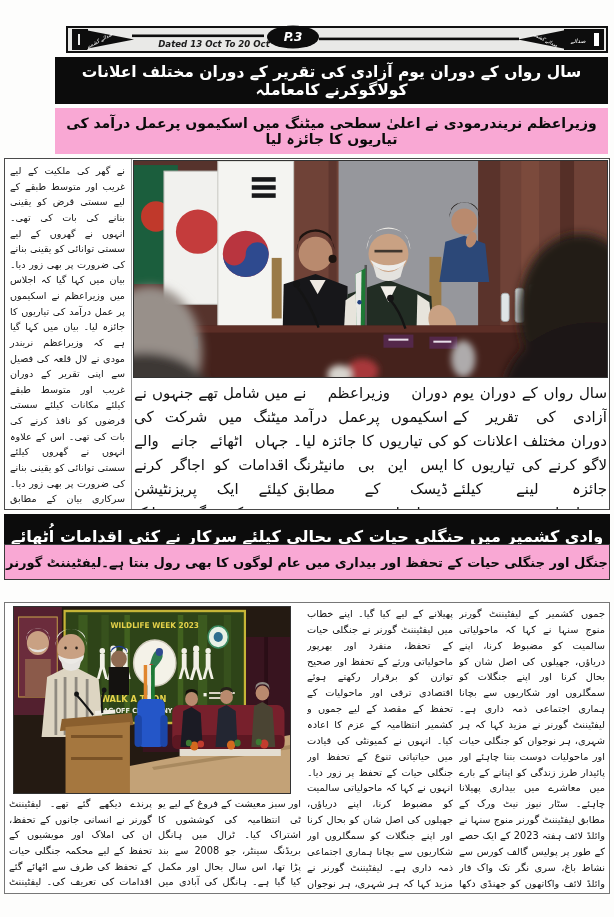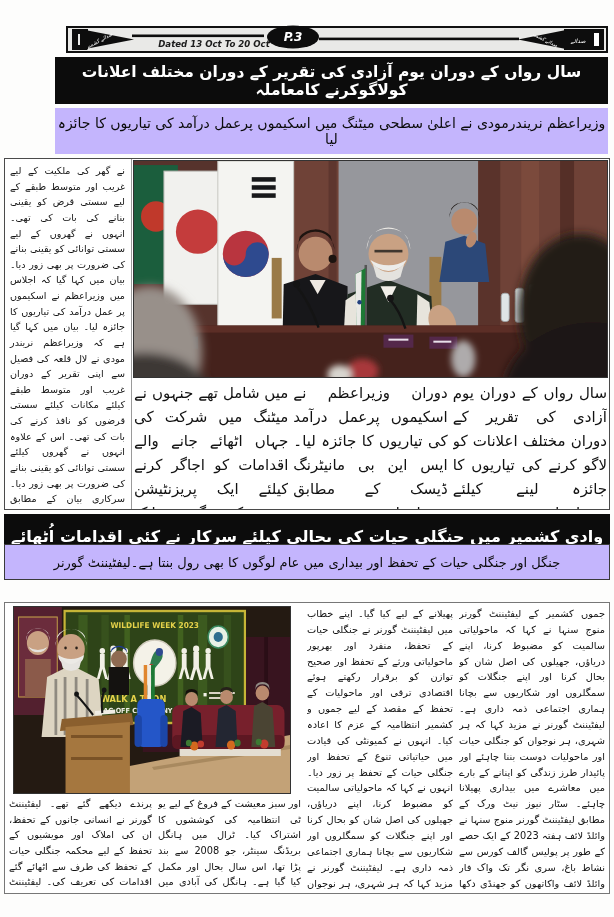--- a/index.html
+++ b/index.html
@@ -6,22 +6,22 @@
   .page{position:relative;width:614px;height:917px;background:#fdfdfc;overflow:hidden;
         font-family:"DejaVu Sans",sans-serif;color:#111;}
   
   .masthead{position:absolute;left:66px;top:24px;width:542px;height:30px;font-style:italic;}
   .masthead svg{display:block;width:100%;height:100%;}
   
   .hbar{position:absolute;background:#0c0c0c;color:#fff;display:flex;align-items:center;
         justify-content:center;direction:rtl;text-align:center;}
   .hbar1{left:55px;top:57px;width:553px;height:47px;font-size:15.5px;font-weight:bold;letter-spacing:0;}
   .hbar2{left:4px;top:514px;width:606px;height:44px;font-size:16px;font-weight:bold;align-items:center;}
-  .subhead{position:absolute;background:#c4b5fd;color:#0b0b0b;display:flex;align-items:center;
-        justify-content:center;direction:rtl;text-align:center;font-weight:normal;}
+  .subhead{position:absolute;background:#f9a8d4;color:#0b0b0b;display:flex;align-items:center;
+        justify-content:center;direction:rtl;text-align:center;font-weight:bold;}
   .sub1{left:55px;top:108px;width:553px;height:46px;font-size:14px;}
   .sub2{left:4px;top:544px;width:606px;height:36px;font-size:13px;border:1px solid #3a3a3a;box-sizing:border-box;}
   
   .art1{position:absolute;left:4px;top:158px;width:606px;height:352px;border:1px solid #4a4a4a;
         box-sizing:border-box;display:flex;background:#fff;}
   .a1-sidebar{width:127px;box-sizing:border-box;border-right:1px solid #9a9a9a;padding:4px 6px 2px 5px;
         direction:rtl;text-align:justify;font-size:9.6px;line-height:1.63;overflow:hidden;}
   .a1-main{flex:1;display:flex;flex-direction:column;}
   .a1-photo{height:216px;border:1px solid #333;margin:1px;overflow:hidden;}
   .a1-photo svg{display:block;width:100%;height:100%;}

